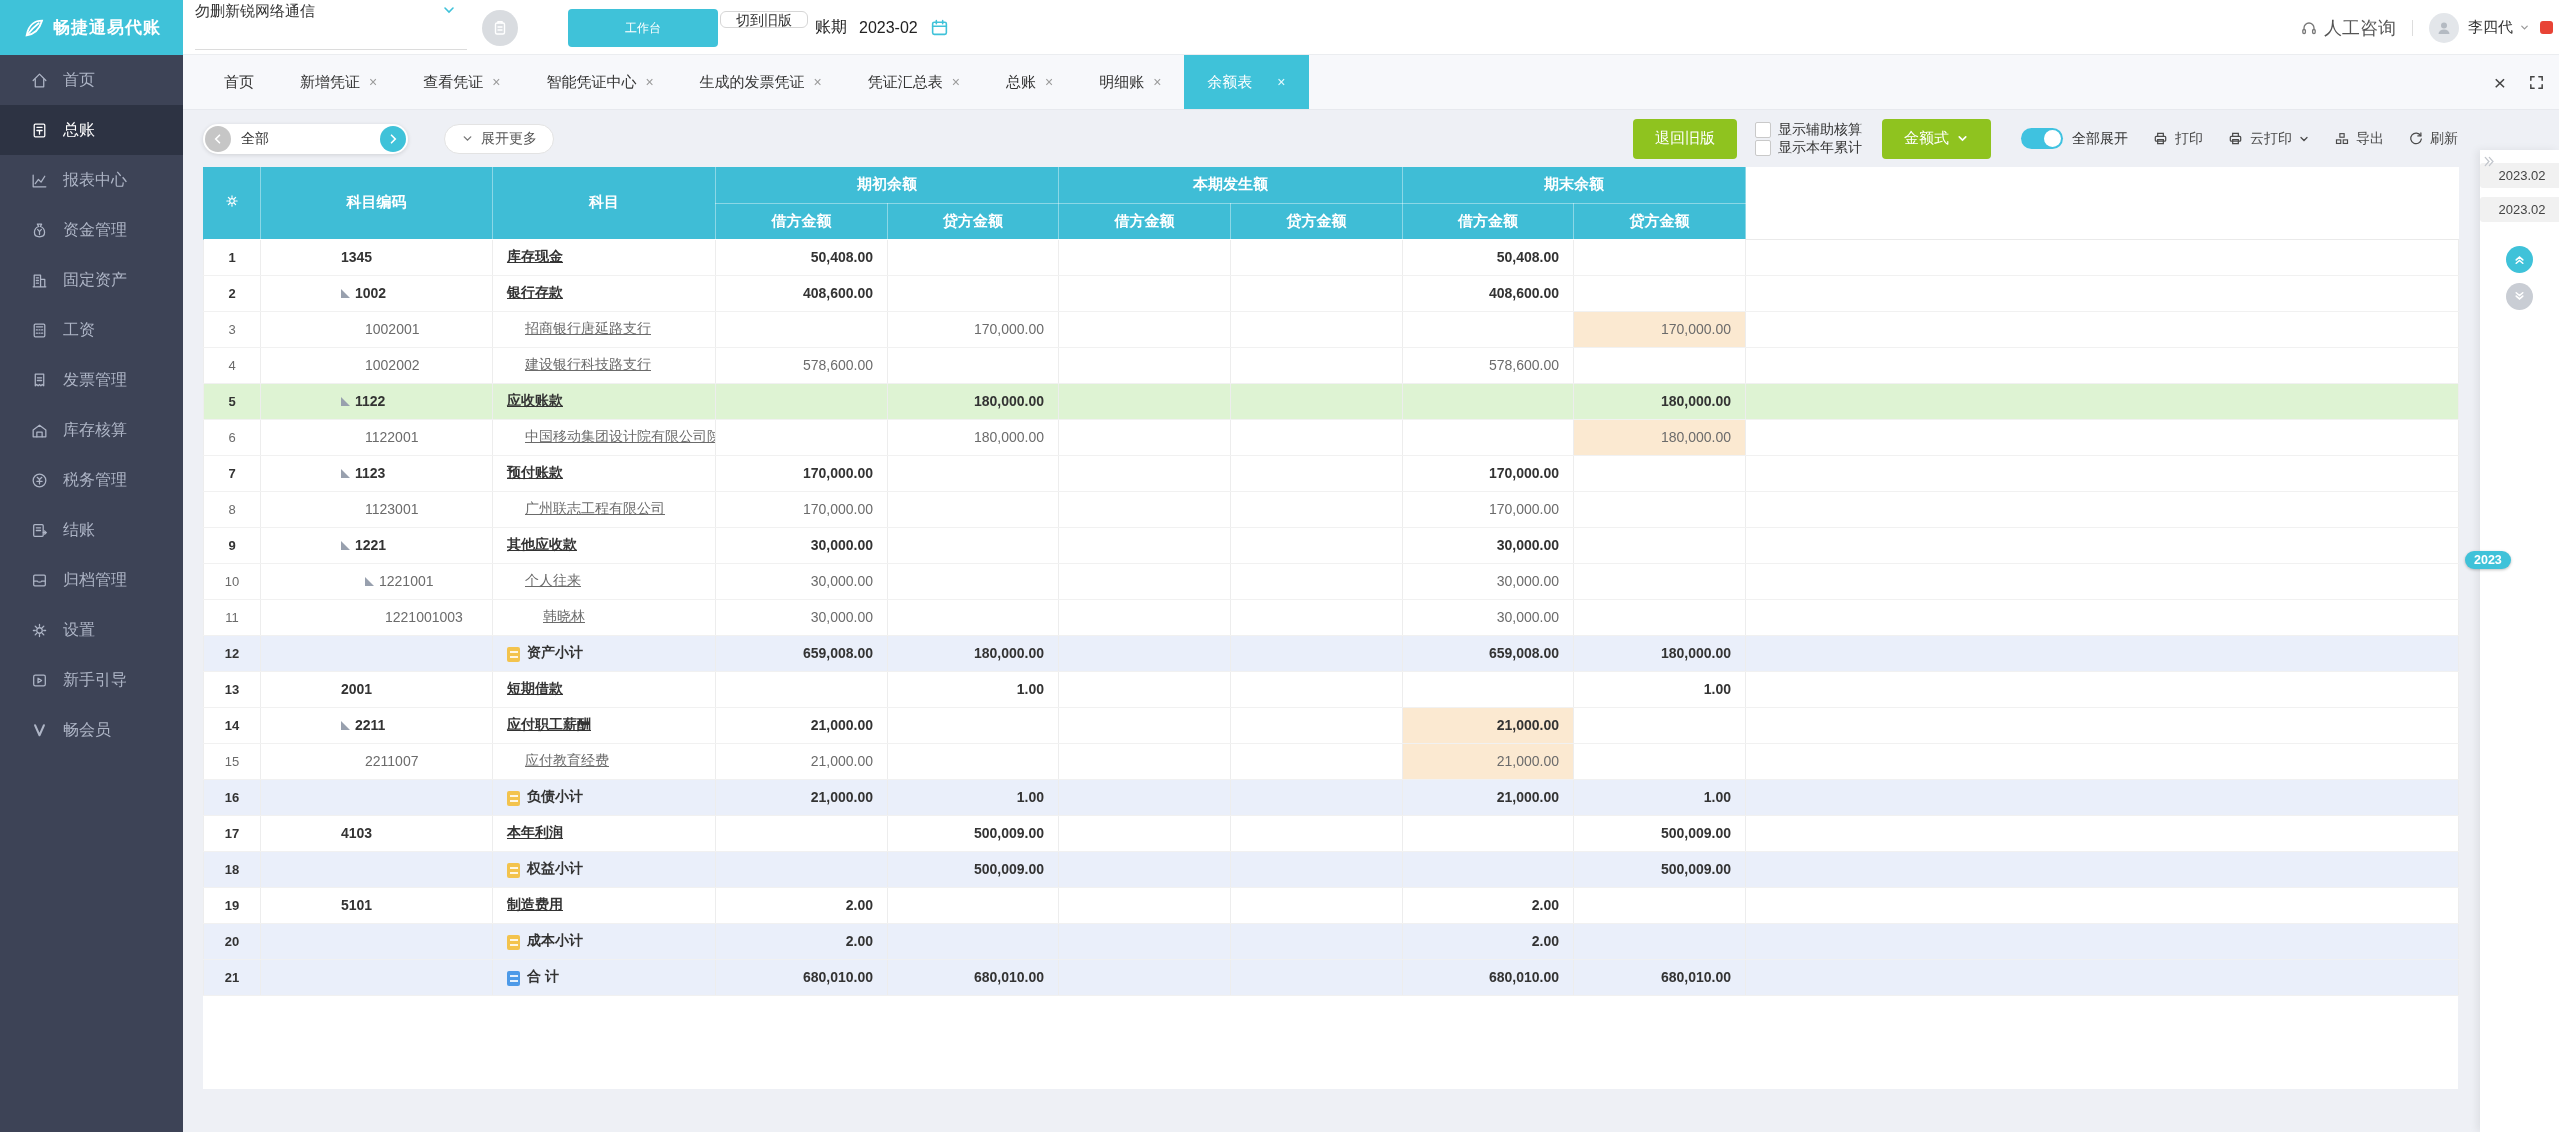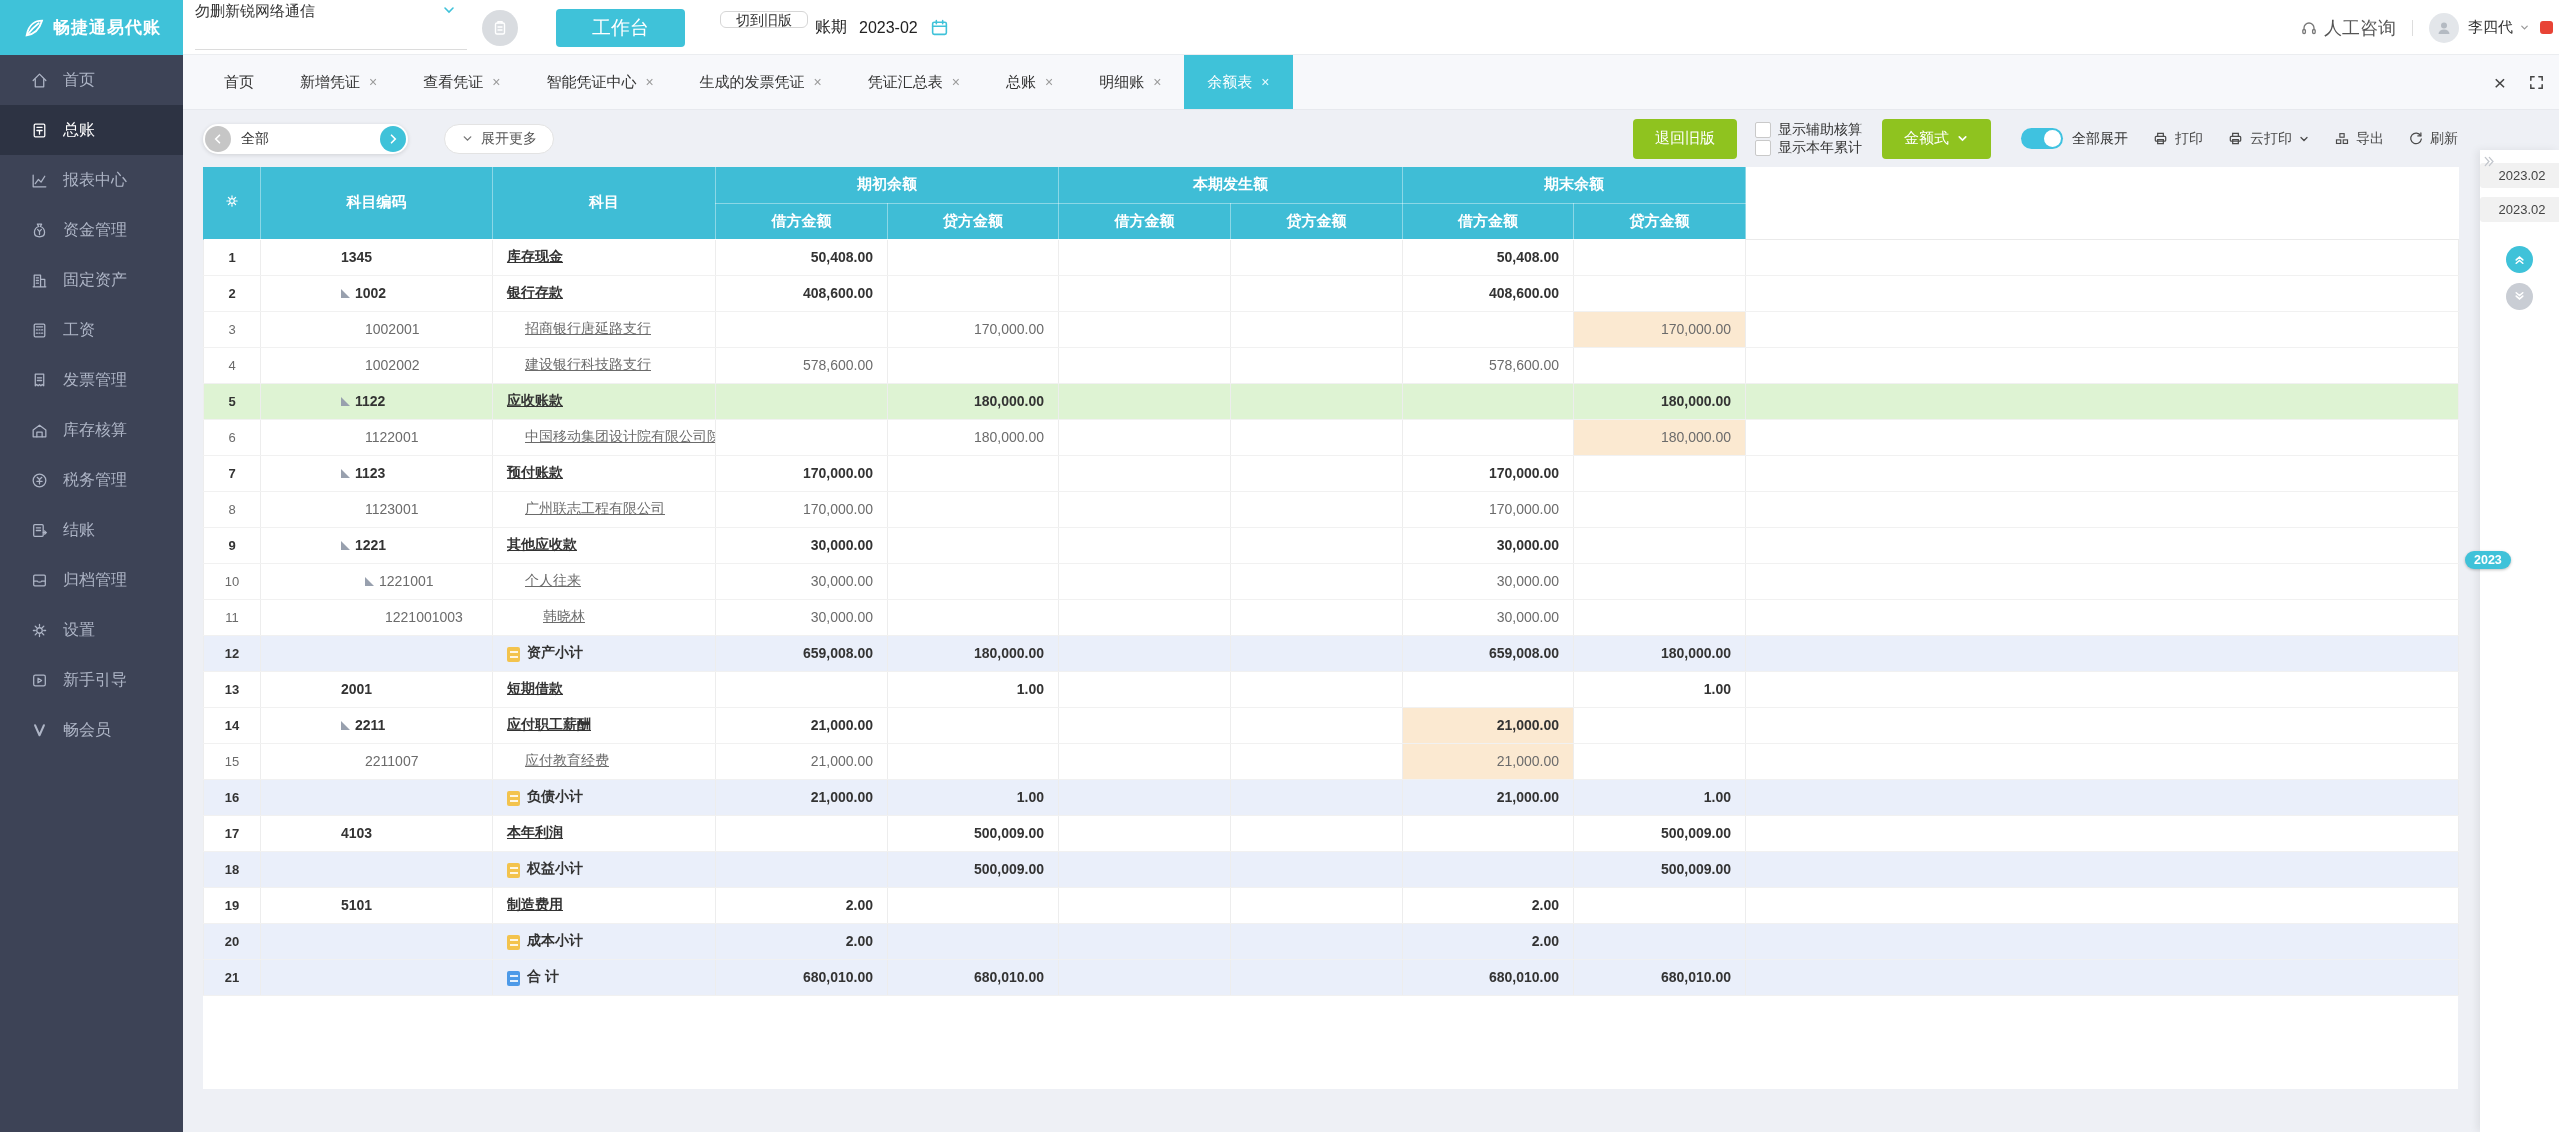--- a/index.html
+++ b/index.html
@@ -11,41 +11,41 @@
   *{margin:0;padding:0;box-sizing:border-box;}
   body{width:2559px;height:1132px;position:relative;overflow:hidden;
        font-family:"Liberation Sans","DejaVu Sans",sans-serif;background:var(--bg);color:#333;}
   .ic{flex:none;}
   
   .topbar{position:absolute;left:0;top:0;width:2559px;height:55px;background:#fff;border-bottom:1px solid #ebedf0;z-index:5;}
   .logo{position:absolute;left:0;top:0;width:183px;height:55px;background:var(--cyan);display:flex;align-items:center;justify-content:center;gap:7px;color:#fff;font-size:17px;font-weight:bold;letter-spacing:1px;}
   .company{position:absolute;left:195px;top:2px;height:48px;width:272px;display:flex;border-bottom:1px solid #dcdcdc;font-size:15px;color:#333;}
   .company .chev{margin-left:auto;margin-right:10px;color:var(--cyan);}
   .clipcirc{position:absolute;left:482px;top:10px;width:36px;height:36px;border-radius:50%;background:#d9dce0;display:flex;align-items:center;justify-content:center;color:#fff;}
-  .btn-workbench{position:absolute;left:556px;top:9px;width:129px;height:38px;background:var(--cyan);color:#fff;border:none;border-radius:4px;font-size:19px;font-family:inherit;}
+  .btn-workbench{position:absolute;left:568px;top:9px;width:150px;height:38px;background:var(--cyan);color:#fff;border:none;border-radius:4px;font-size:12px;font-family:inherit;}
   .btn-oldver{position:absolute;left:720px;top:11px;height:17px;padding:0 15px;background:#fff;border:1px solid #d6d6d6;border-radius:6px;font-size:14px;color:#333;font-family:inherit;}
   .period{position:absolute;left:815px;top:0;height:55px;display:flex;align-items:center;gap:12px;font-size:16px;color:#222;}
   .topright{position:absolute;right:6px;top:0;height:55px;display:flex;align-items:center;color:#555;}
   .topright .lbl{font-size:18px;margin-left:6px;}
   .tr-div{width:1px;height:16px;background:#ddd;margin:0 16px;}
   .avatar{width:30px;height:30px;border-radius:50%;background:#e3e6ea;display:flex;align-items:center;justify-content:center;color:#b4bac2;}
   .uname{font-size:15px;color:#333;margin-left:9px;}
   .ucaret{color:#999;margin-left:6px;font-size:11px;}
   .redbadge{width:13px;height:13px;border-radius:3px;background:#e84335;margin-left:10px;}
   
   .sidebar{position:absolute;left:0;top:55px;width:183px;bottom:0;background:var(--side);}
   .side-item{height:50px;display:flex;align-items:center;padding-left:30px;gap:14px;color:var(--side-text);font-size:16px;cursor:pointer;}
   .side-item.active{background:var(--side-active);color:#fff;}
   
   .main{position:absolute;left:183px;top:55px;right:0;bottom:0;background:var(--bg);}
   .tabrow{height:55px;background:#f7f8fb;border-bottom:1px solid #e7e9ee;display:flex;align-items:stretch;position:relative;}
   .tabs{display:flex;margin-left:18px;}
   .tab{display:flex;align-items:center;padding:0 23px;font-size:15px;color:#333;cursor:pointer;white-space:nowrap;}
   .tab .x{margin-left:9px;color:#9a9a9a;font-size:14px;}
-  .tab.active{background:var(--cyan);color:#fff;}
+  .tab.active{background:var(--cyan);color:#fff;gap:16px;}
   .tab.active .x{color:#e8fbff;}
   .winctl{position:absolute;right:14px;top:0;height:55px;display:flex;align-items:center;gap:22px;color:#444;}
   .winctl .x{font-size:21px;line-height:1;}
   
   .toolbar{height:57px;display:flex;align-items:center;padding:0 101px 0 20px;}
   .filter-pill{width:205px;height:30px;border-radius:15px;background:#fff;box-shadow:0 1px 4px rgba(0,0,0,.13);display:flex;align-items:center;padding:0 2px;}
   .fp-circ{width:26px;height:26px;border-radius:50%;display:flex;align-items:center;justify-content:center;color:#fff;}
   .fp-left{background:#c6c6c6;}
   .fp-right{background:var(--cyan);margin-left:auto;}
   .fp-label{margin-left:10px;font-size:14px;color:#333;}

